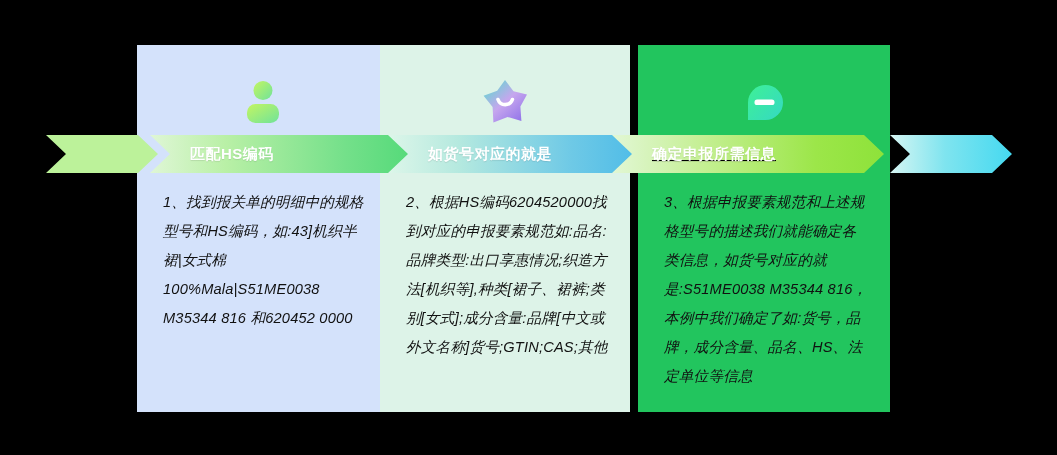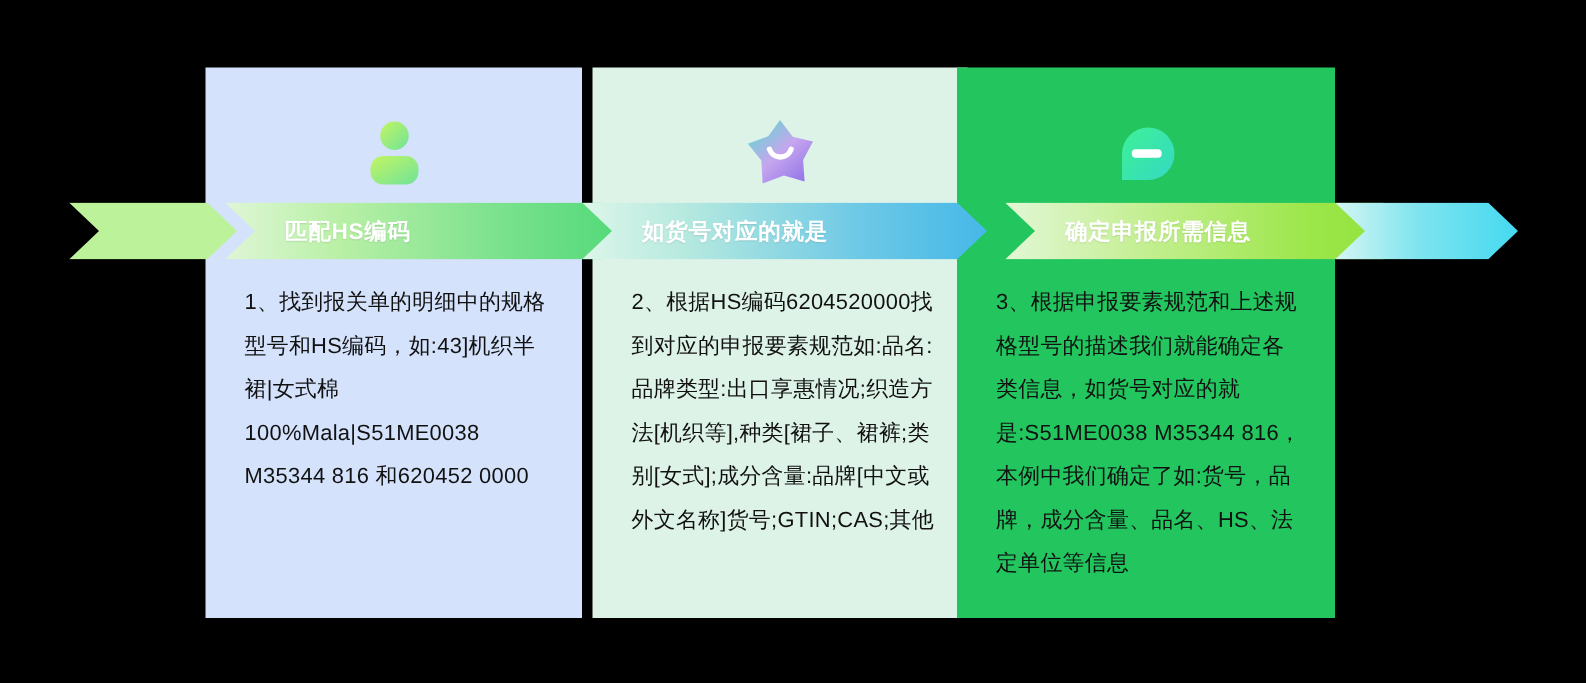--- a/index.html
+++ b/index.html
@@ -15,23 +15,24 @@
     overflow: hidden;
     font-family: "Liberation Sans", sans-serif;
   }
 
   
   .col {
     position: absolute;
     top: 45px;
     height: 367px;
     box-sizing: border-box;
+    font-style: italic;
   }
   .col-1 { left: 137px;  width: 251px; background: #d4e2fb; }
-  .col-2 { left: 395px;  width: 250px; background: #ddf3e8; }
+  .col-2 { left: 380px;  width: 250px; background: #ddf3e8; }
   .col-3 { left: 638px;  width: 252px; background: #22c55e; }
 
   
   .icon-wrap {
     position: absolute;
     top: 24px;
     left: 0;
     right: 0;
     height: 66px;
     display: flex;
@@ -81,22 +82,23 @@
   }
   .banner-1 {
     left: 150px; width: 271px;
     background: linear-gradient(90deg, #dff6d6 0%, #b9f0a6 28%, #74e08a 72%, #50d977 100%);
   }
   .banner-2 {
     left: 388px; width: 270px;
     background: linear-gradient(90deg, #ddf6e9 0%, #b5e9df 26%, #6ec9e6 68%, #45b8e8 100%);
   }
   .banner-3 {
-    left: 670px; width: 272px;
+    left: 612px; width: 272px;
     background: linear-gradient(90deg, #e2f7d5 0%, #c4ef92 34%, #9ce649 75%, #8ee23a 100%);
+    text-decoration: underline;
   }
   .banner-tail-end {
     left: 890px; width: 122px;
     background: linear-gradient(90deg, #d6f6f3 0%, #7fe4ef 45%, #45d9f0 100%);
   }
 </style>
 </head>
 <body>
 
 <div id="stage">

